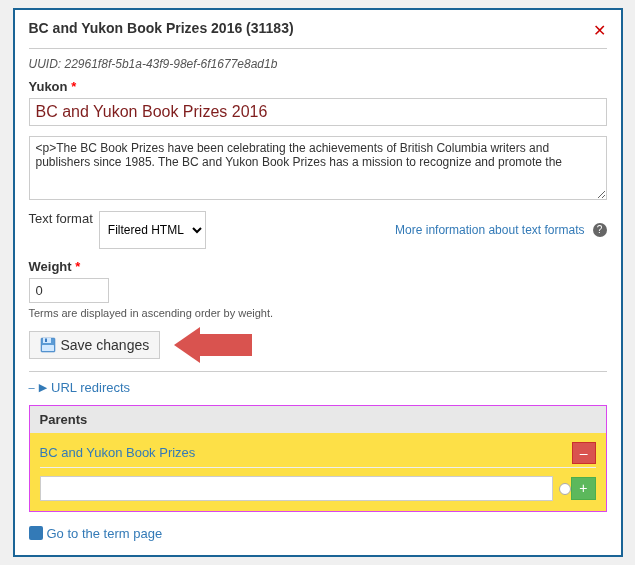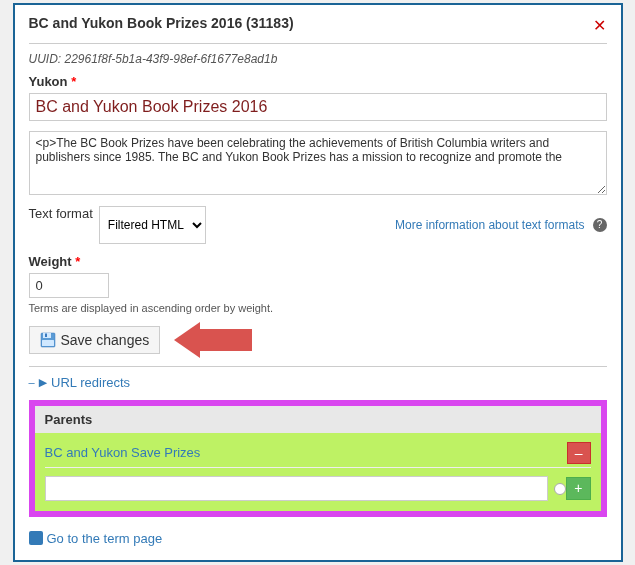--- a/index.html
+++ b/index.html
@@ -185,22 +185,22 @@
       cursor: pointer;
     }
     .url-redirects-link {
       color: #337ab7;
       font-size: 13px;
       font-weight: normal;
       text-decoration: none;
       cursor: pointer;
     }
     .parents-section {
-      border: 6px solid #d946ef;
-      background: #bef264;
+      border: 1px solid #d946ef;
+      background: #fde047;
     }
     .parents-header {
       background: #e8e8e8;
       padding: 6px 10px;
       font-size: 13px;
       font-weight: bold;
       color: #333;
     }
     .parents-body {
       padding: 6px 10px;
@@ -350,21 +350,21 @@
     <span class="arrow-expand">▶</span>
     <a href="#" class="url-redirects-link">URL redirects</a>
   </div>
 
   
   <div class="parents-section">
     <div class="parents-header">Parents</div>
     <div class="parents-body">
 
       <div class="parent-row">
-        <a href="#" class="parent-link">BC and Yukon Save Prizes</a>
+        <a href="#" class="parent-link">BC and Yukon Book Prizes</a>
         <button class="remove-btn">–</button>
       </div>
 
       <div class="add-row">
         <input class="add-input" type="text" value="" style="">
         <span class="search-circle"></span>
         <button class="add-btn">+</button>
       </div>
     </div>
   </div>

